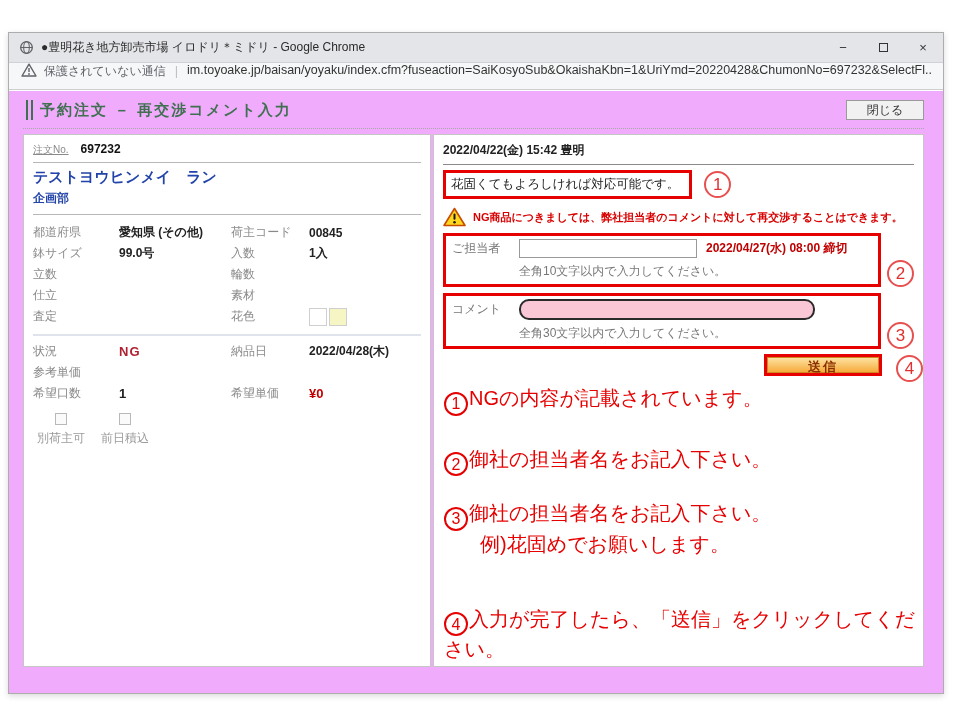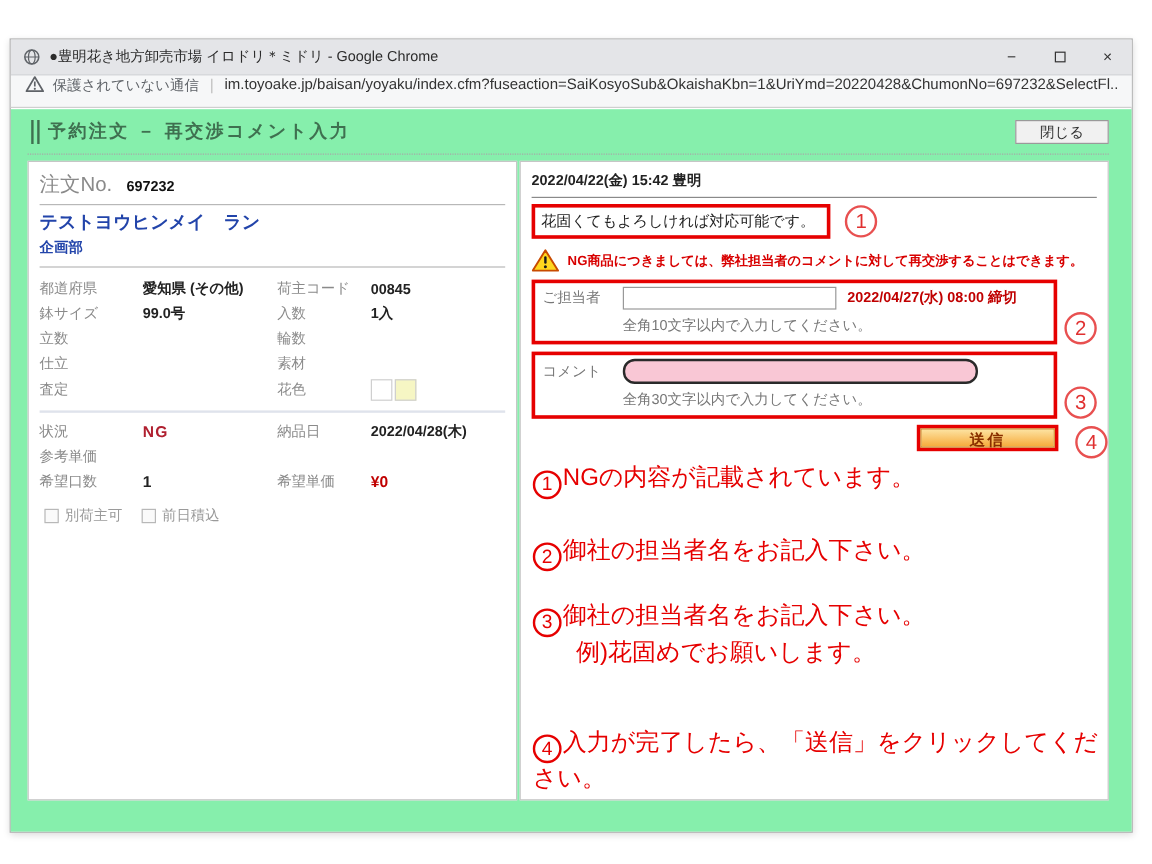--- a/index.html
+++ b/index.html
@@ -13,39 +13,39 @@
   .titlebar .title { font-size:12px; color:#2b2b2b; margin-left:7px; white-space:nowrap; overflow:hidden; }
   .win-controls { margin-left:auto; display:flex; height:100%; }
   .win-btn { width:40px; height:100%; display:flex; align-items:center; justify-content:center; font-size:13px; color:#333; cursor:default; }
   .max-glyph { width:9px; height:9px; border:1px solid #333; display:inline-block; }
 
   .addressbar { height:27px; background:#f6f7f8; border-bottom:1px solid #cfcfcf; display:flex; align-items:flex-start; padding:0 12px; }
   .addr-sec { font-size:12px; color:#5f6368; margin-left:7px; white-space:nowrap; }
   .addr-sep { color:#c0c0c0; margin:0 9px; font-size:13px; }
   .addr-url { font-size:12.5px; color:#333; white-space:nowrap; overflow:hidden; }
 
-  .content { position:absolute; top:58px; left:0; right:0; bottom:0; background:#86efac; }
+  .content { position:absolute; top:58px; left:0; right:0; bottom:0; background:#f0abfc; }
 
   
   .page-title-row { position:absolute; top:9px; left:17px; right:19px; height:22px; }
   .page-title { display:inline-block; font-size:15px; font-weight:bold; color:#3f7050; letter-spacing:2px;
                 border-left:7px double #3f7050; padding-left:7px; line-height:20px; }
   .close-btn { position:absolute; right:0; top:0; width:78px; height:20px; background:#f1f1f1; border:1px solid #9a9a9a;
                font-size:12px; color:#333; text-align:center; line-height:18px; cursor:default; }
   .dotted-rule { position:absolute; top:37px; left:14px; right:19px; border-top:1px dotted #a8a8a8; }
 
   
   .panels { position:absolute; top:43px; left:14px; right:19px; bottom:26px; display:flex; gap:2px; }
   .panel { border:1px solid #c6c6c6; background:#fff; }
   .panel-left { width:408px; padding:4px 9px; }
   .panel-right { flex:1; padding:5px 9px; position:relative; }
 
   
   .orderno-row { display:flex; align-items:baseline; gap:12px; padding:3px 0 5px; border-bottom:1px solid #b8b8b8; }
-  .orderno-label { font-size:17px; color:#8a8a8a; }
+  .orderno-label { font-size:10px; color:#8a8a8a;text-decoration:underline; }
   .orderno-value { font-size:12px; font-weight:bold; color:#111; }
   .product-block { padding:5px 0 7px; border-bottom:1px solid #b8b8b8; }
   .product-name { font-size:15px; font-weight:bold; color:#2244aa; }
   .product-dept { font-size:12px; font-weight:bold; color:#2244aa; margin-top:3px; }
 
   .grid { margin-top:7px; }
   .grid-row { display:flex; align-items:center; height:21px; font-size:12px; }
   .gl1 { width:86px; color:#8a8a8a; }
   .gv1 { width:112px; font-weight:bold; color:#222; }
   .gl2 { width:78px; color:#8a8a8a; }
@@ -53,21 +53,21 @@
   .swatch { width:18px; height:18px; border:1px solid #cfcfcf; display:inline-block; }
   .swatch + .swatch { margin-left:2px; }
 
   .sep2 { border-top:2px solid #dfe3ec; margin:7px 0 5px; }
 
   .status-ng { color:#b02030; font-weight:bold; font-size:13px; letter-spacing:1px; }
   .price-red { color:#c00000; font-weight:bold; font-size:13px; }
   .qty-big { font-size:13px; }
 
   .cb-row { margin-top:9px; display:flex; align-items:center; gap:16px; font-size:12px; color:#9a9a9a; padding-left:4px; }
-  .cb-item { display:flex; align-items:center; gap:5px; }
+  .cb-item { display:flex; align-items:center; gap:5px;flex-direction:column; }
   .cb-box { width:12px; height:12px; border:1px solid #b8b8b8; background:#fafafa; display:inline-block; }
 
   
   .neg-header { font-size:12px; font-weight:bold; color:#222; padding:2px 0 5px; border-bottom:1px solid #8a8a8a; }
   .ng-row { display:flex; align-items:center; gap:12px; margin-top:5px; }
   .ng-box { border:3px solid #e60000; padding:3px 10px 3px 5px; font-size:12.5px; color:#222; }
   .marker { display:inline-flex; width:27px; height:27px; border:2px solid #e85050; border-radius:50%;
             color:#e03030; font-size:17px; align-items:center; justify-content:center; flex:0 0 auto; }
 
   .warn-row { display:flex; align-items:center; gap:7px; margin-top:8px; }

